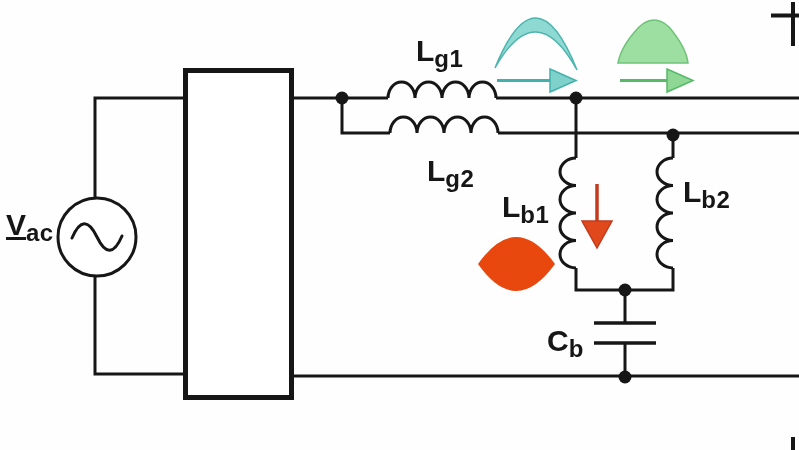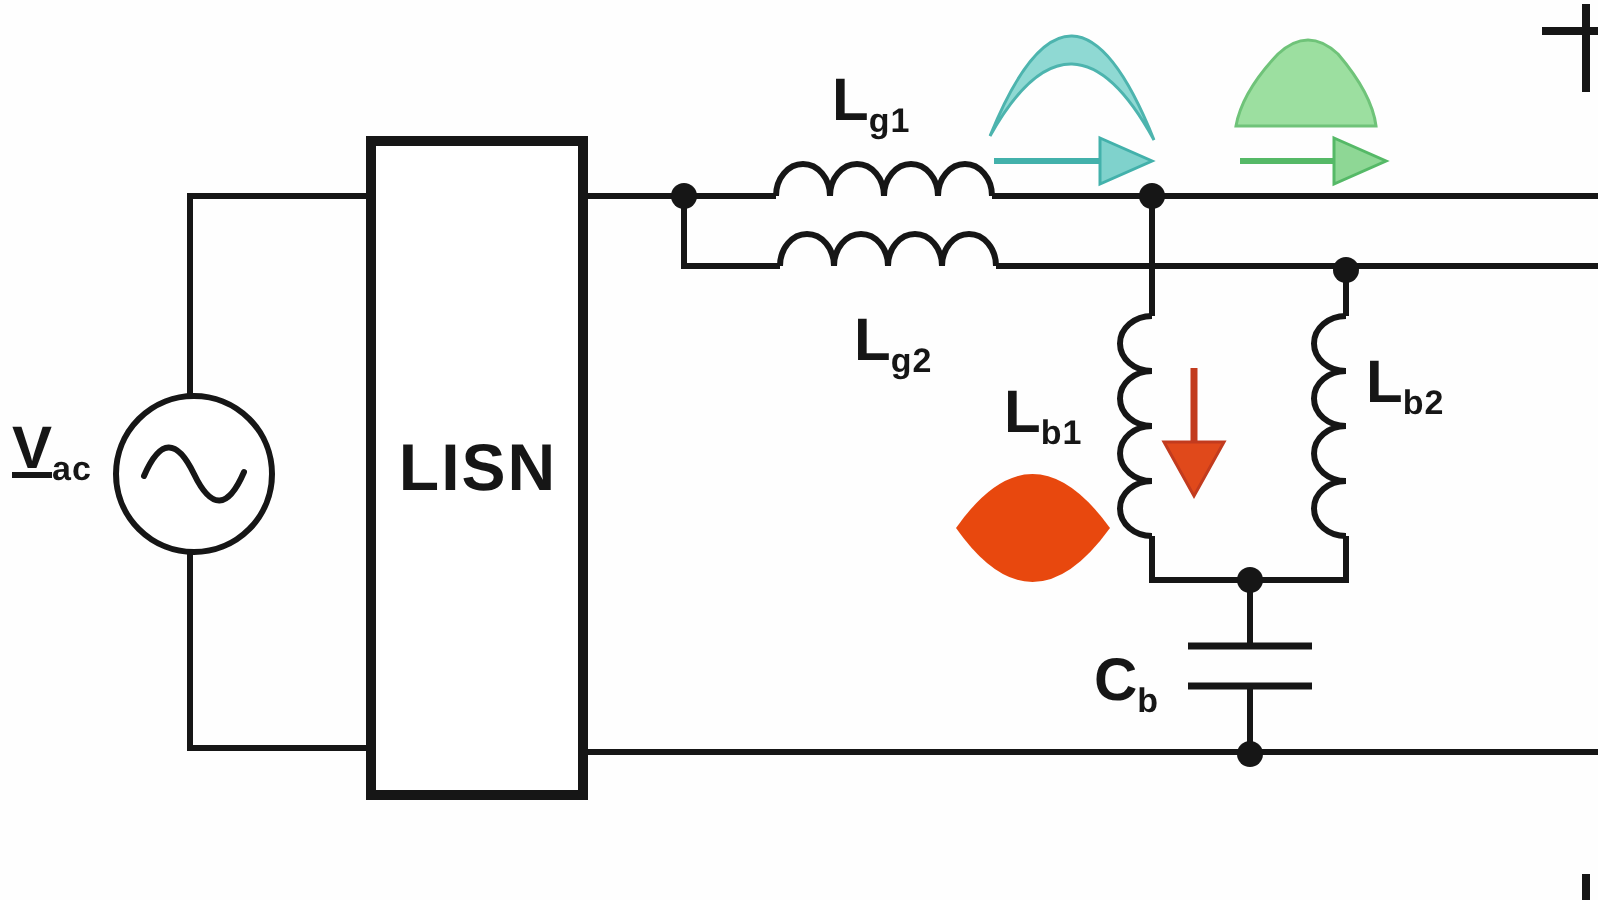--- a/index.html
+++ b/index.html
@@ -14,21 +14,21 @@
   .stage svg { position: absolute; left: 0; top: 0; }
   .comp-label {
     position: absolute;
     font-size: 30px;
     font-weight: 700;
     color: #161616;
     line-height: 1;
     white-space: nowrap;
   }
   .comp-label .sub {
-    font-size: 17px;
+    font-size: 24px;
     vertical-align: -6px;
     letter-spacing: 0.5px;
   }
   .lisn-label {
     position: absolute;
     left: 183px; top: 68px;
     width: 112px; height: 332px;
     display: flex; align-items: center; justify-content: center;
     font-size: 33px;
     font-weight: 700;
@@ -90,23 +90,20 @@
     <line x1="597" y1="184" x2="597" y2="221" stroke-width="3.5" stroke="#c23b1e"></line>
     <polygon points="582,221 612,221 597,248" stroke-width="1.5" fill="#e0491b" stroke="#c23b1e"></polygon>
 
     <path d="M478,264 Q516,210 555,264 Q516,318 478,264 Z" fill="#e8480e"></path>
   </svg>
 
   <div class="comp-label" style="left:6px; top:210px;text-decoration:underline;">
     <span>V</span><span class="sub">ac</span>
   </div>
 
-  <div class="lisn-label">
-    <span>LISN</span>
-  </div>
 
   <div class="comp-label" style="left:416px; top:36px;">
     <span>L</span><span class="sub">g1</span>
   </div>
 
   <div class="comp-label" style="left:427px; top:156px;">
     <span>L</span><span class="sub">g2</span>
   </div>
 
   <div class="comp-label" style="left:502px; top:192px;">

